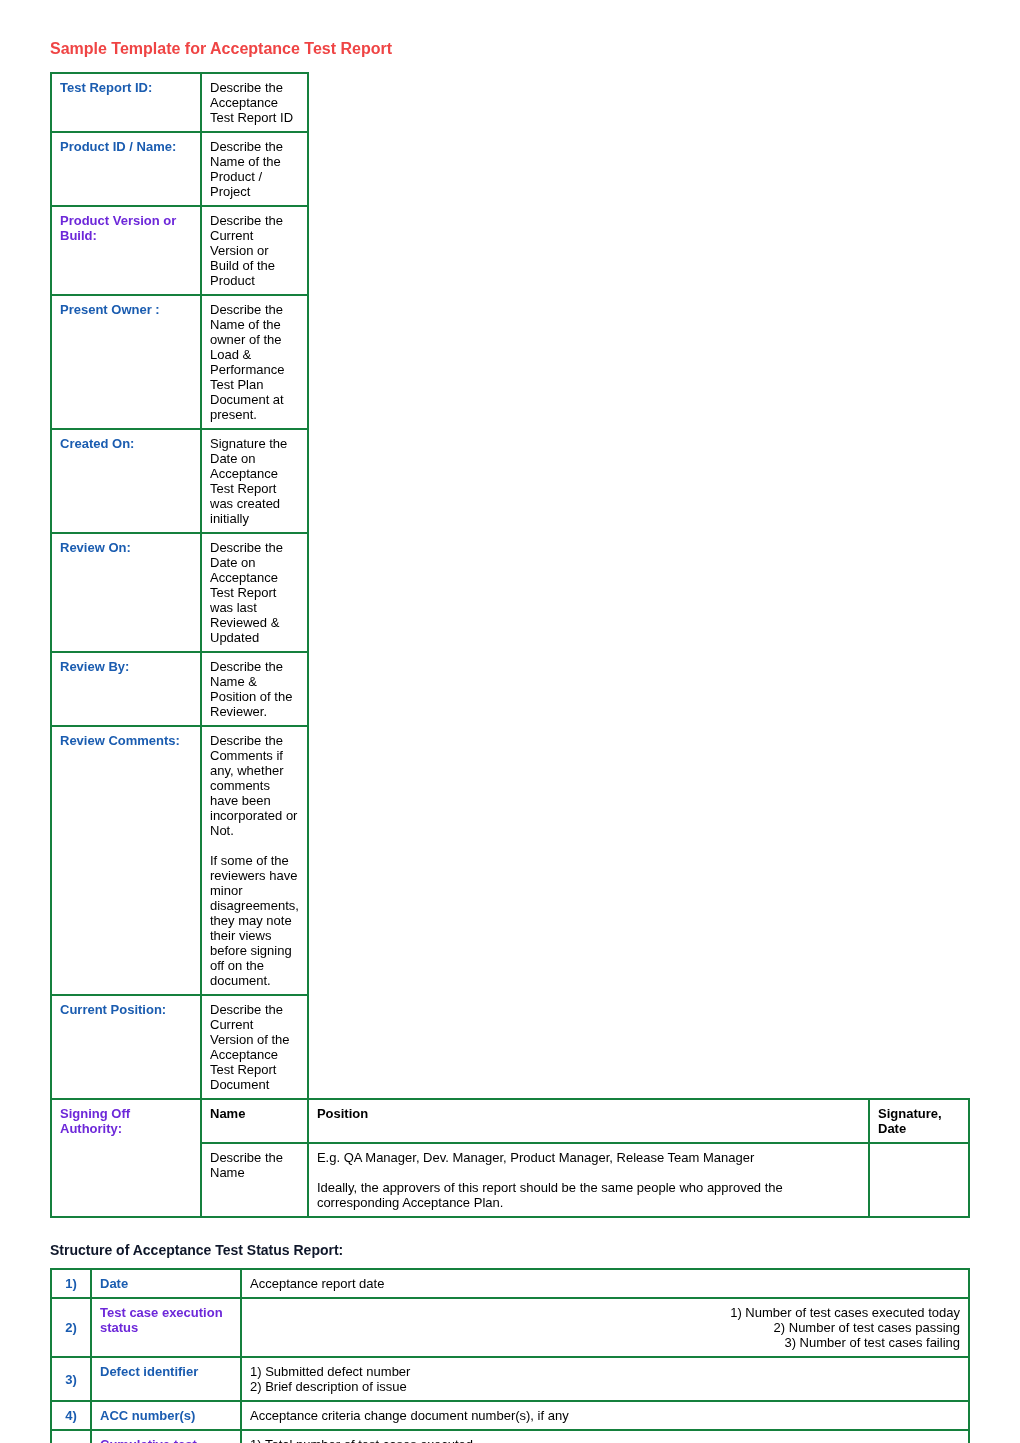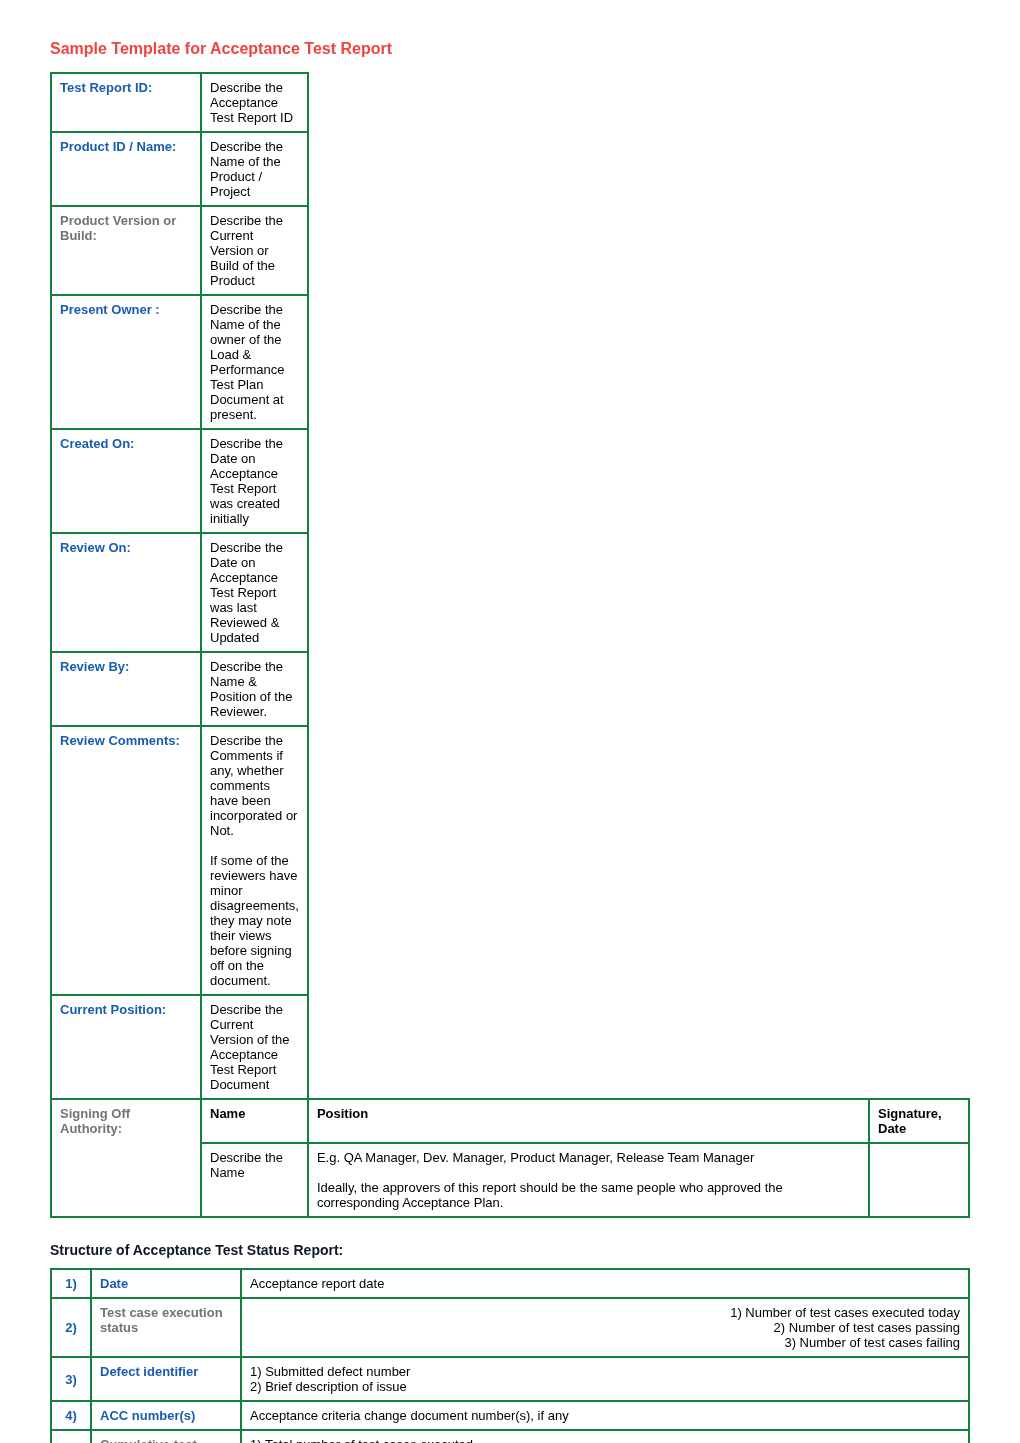--- a/index.html
+++ b/index.html
@@ -34,21 +34,21 @@
       padding: 6px 8px;
       vertical-align: top;
     }
     .label-cell {
       color: #1a5cb0;
       font-weight: bold;
       white-space: nowrap;
       width: 150px;
     }
     .label-cell-wrap {
-      color: #737373;
+      color: #6d28d9;
       font-weight: bold;
       width: 150px;
       margin-top: 34px;
     }
     .num-cell {
       color: #1a5cb0;
       font-weight: bold;
       width: 40px;
       text-align: center;
       vertical-align: middle;
@@ -88,21 +88,21 @@
     <td>Describe the Current Version or Build of the Product</td>
   </tr>
 
   <tr>
     <td class="label-cell">Present Owner :</td>
     <td>Describe the Name of the owner of the Load &amp; Performance Test Plan Document at present.</td>
   </tr>
 
   <tr>
     <td class="label-cell">Created On:</td>
-    <td>Describe the Date on Acceptance Test Report was created initially</td>
+    <td>Signature the Date on Acceptance Test Report was created initially</td>
   </tr>
 
   <tr>
     <td class="label-cell">Review On:</td>
     <td>Describe the Date on Acceptance Test Report was last Reviewed &amp; Updated</td>
   </tr>
 
   <tr>
     <td class="label-cell">Review By:</td>
     <td>Describe the Name &amp; Position of the Reviewer.</td>

